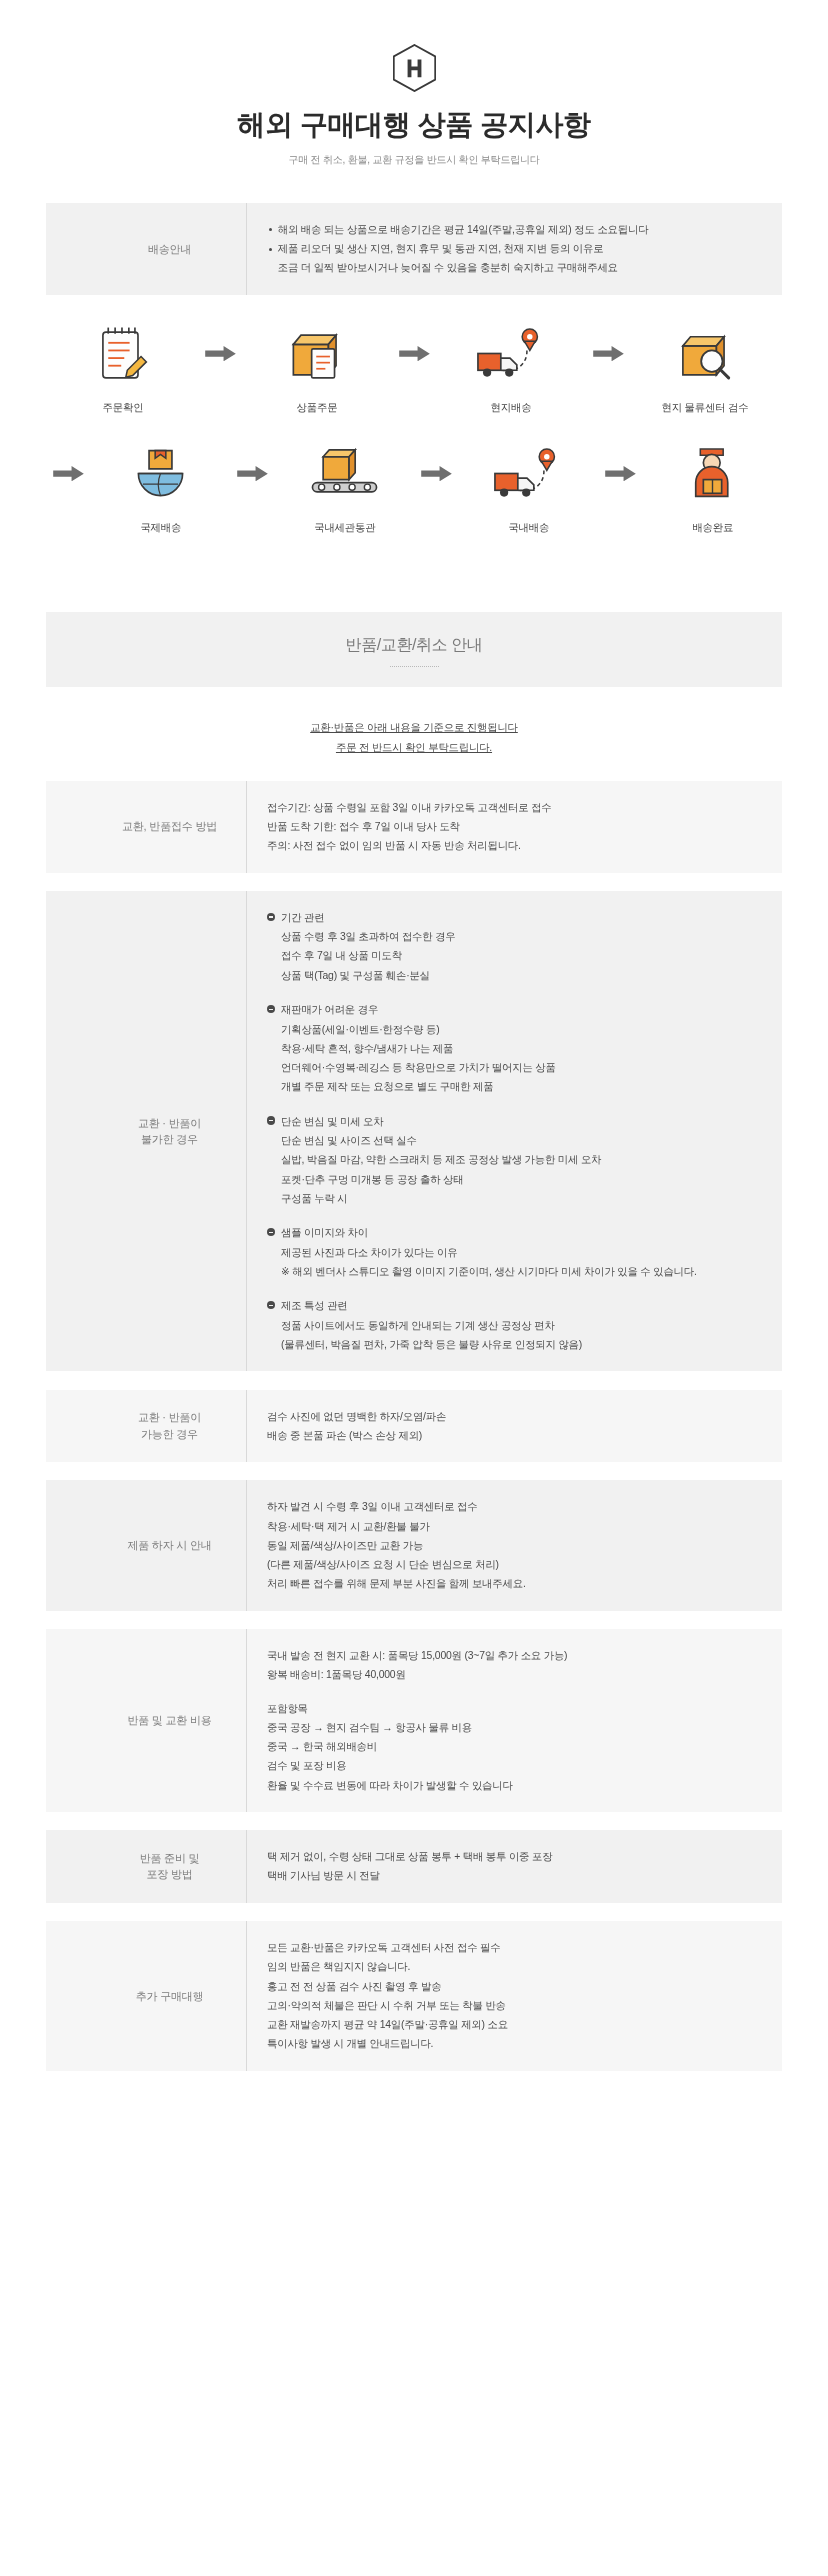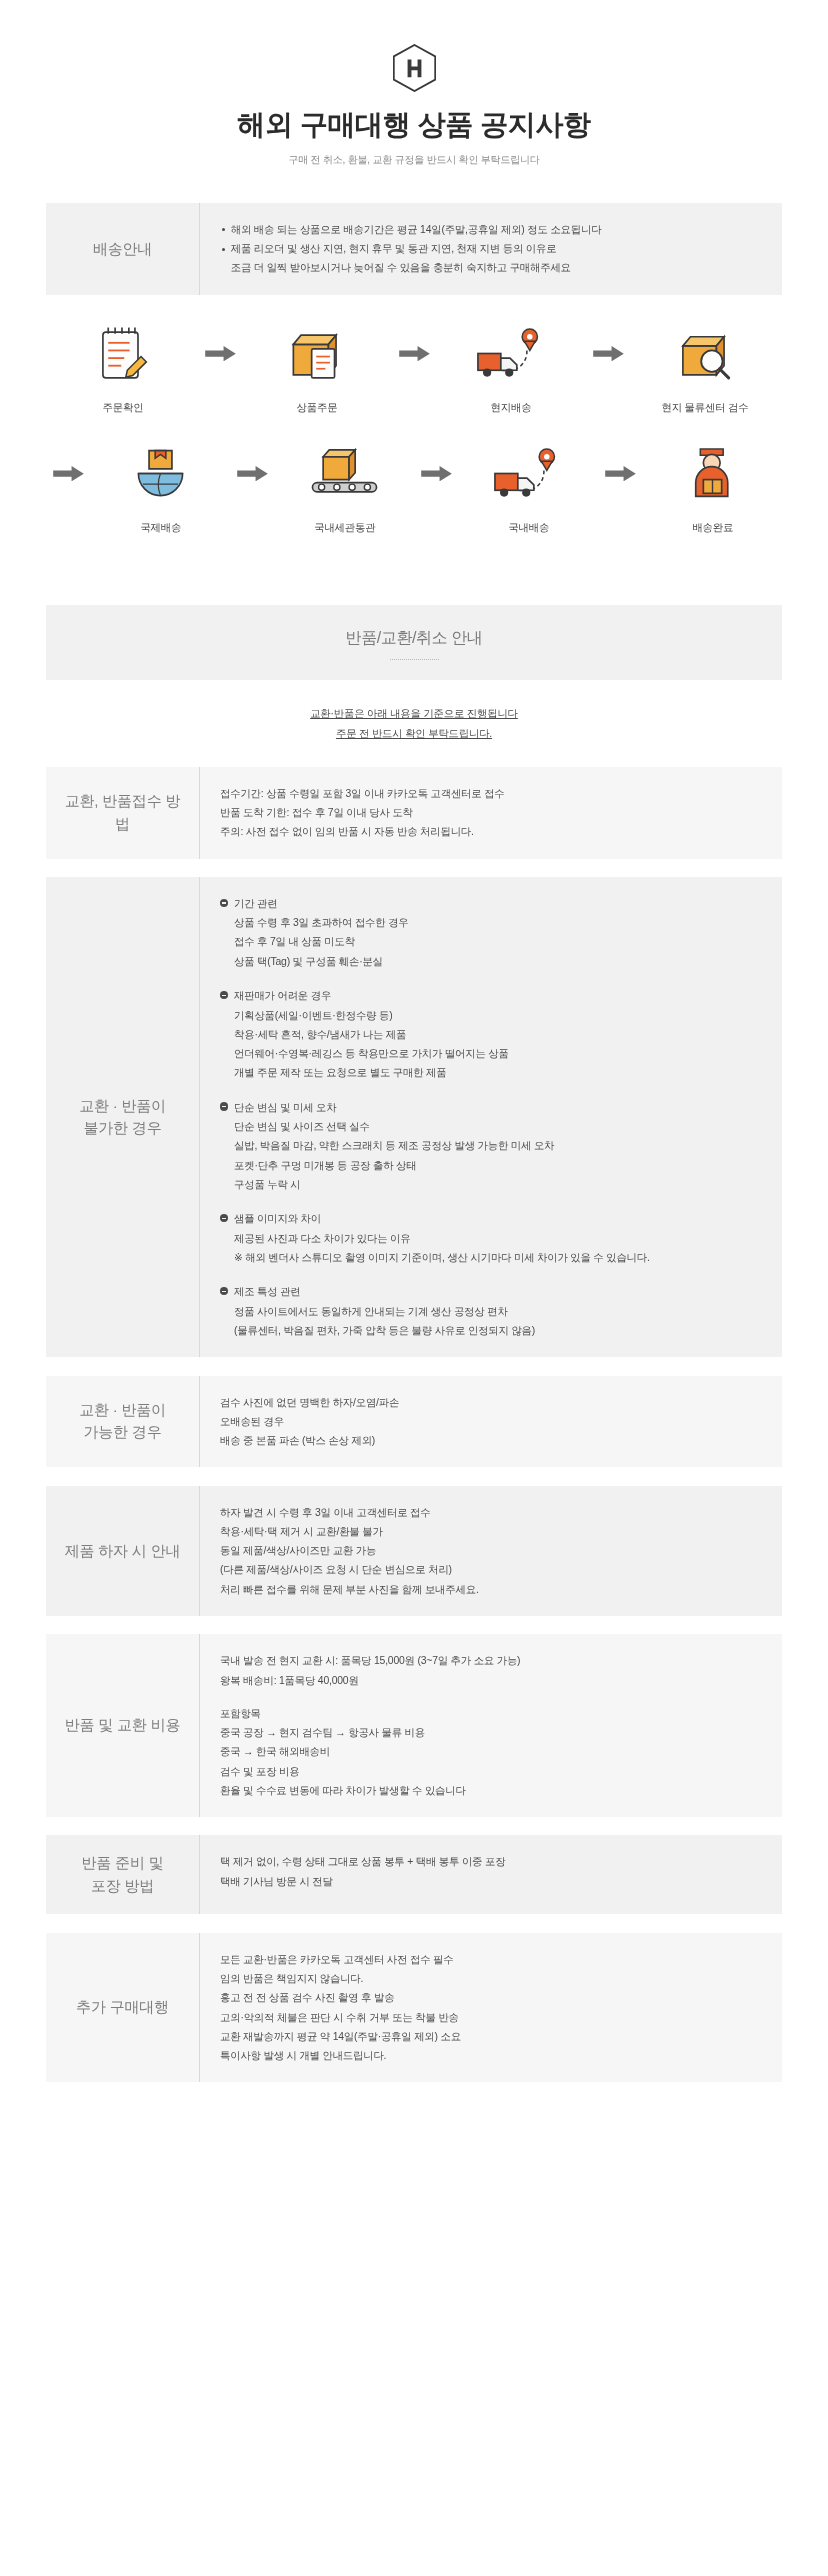--- a/index.html
+++ b/index.html
@@ -27,22 +27,23 @@
 
   
   .block{
     margin:0 auto;width:736px;display:flex;align-items:stretch;
     background:#f1f1f1;
   }
   .block.grey{background:#f1f1f1;}
   .block.lightgrey{background:#f6f6f6;}
   .block-label{
     width:153px;flex:0 0 153px;display:flex;align-items:center;justify-content:center;
-    font-size:15px;color:#7d7d7d;text-align:center;line-height:1.5;letter-spacing:-0.2px;
+    font-size:11px;color:#7d7d7d;text-align:center;line-height:1.5;letter-spacing:-0.2px;
     padding:17px 18px;
+    margin-left:47px;
   }
   .block-body{
     flex:1;padding:17px 20px 17px 20px;border-left:0.8px solid #d9d9d9;
     display:flex;flex-direction:column;justify-content:flex-start;
   }
   .block-body ul{list-style:none;}
   .block-body li{
     font-size:10.4px;color:#4a4a4a;line-height:1.85;letter-spacing:-0.2px;
     position:relative;padding-left:10.7px;
   }
@@ -62,21 +63,21 @@
   .flow-item{width:146px;text-align:center;}
   .flow-icon{height:66px;display:flex;align-items:center;justify-content:center;}
   .flow-caption{margin-top:14px;font-size:10.4px;color:#444;letter-spacing:-0.2px;}
   .flow-arrow{
     width:48px;display:flex;align-items:center;justify-content:center;height:66px;
     color:#6f6f6f;
   }
 
   
   .banner{
-    width:736px;margin:4px auto;background:#f1f1f1;padding:23px 0 20px 0;text-align:center;
+    width:736px;margin:11px auto;background:#f1f1f1;padding:23px 0 20px 0;text-align:center;
   }
   .banner-title{font-size:16px;color:#7a7a7a;letter-spacing:-0.4px;}
   .banner-dots{
     margin:10.7px auto 0 auto;width:49px;border-top:1.5px dotted #b9b9b9;height:0.8px;
   }
   .banner-note{
     width:736px;margin:0 auto;text-align:center;padding:20px 0 4.6px 0;
     font-size:10.4px;color:#4a4a4a;line-height:1.9;letter-spacing:-0.2px;text-decoration:underline;
   }
 
@@ -383,21 +384,20 @@
 
   <div class="block lightgrey">
     <div class="block-label">
       <div>
         <div>교환 · 반품이</div>
         <div>가능한 경우</div>
       </div>
     </div>
     <div class="block-body">
       <div class="plain-line">검수 사진에 없던 명백한 하자/오염/파손</div>
-      <div class="plain-line">오배송된 경우</div>
       <div class="plain-line">배송 중 본품 파손 (박스 손상 제외)</div>
     </div>
   </div>
 
   <div class="spacer-24"></div>
 
   <div class="block grey">
     <div class="block-label">제품 하자 시 안내</div>
     <div class="block-body">
       <div class="plain-line">하자 발견 시 수령 후 3일 이내 고객센터로 접수</div>

